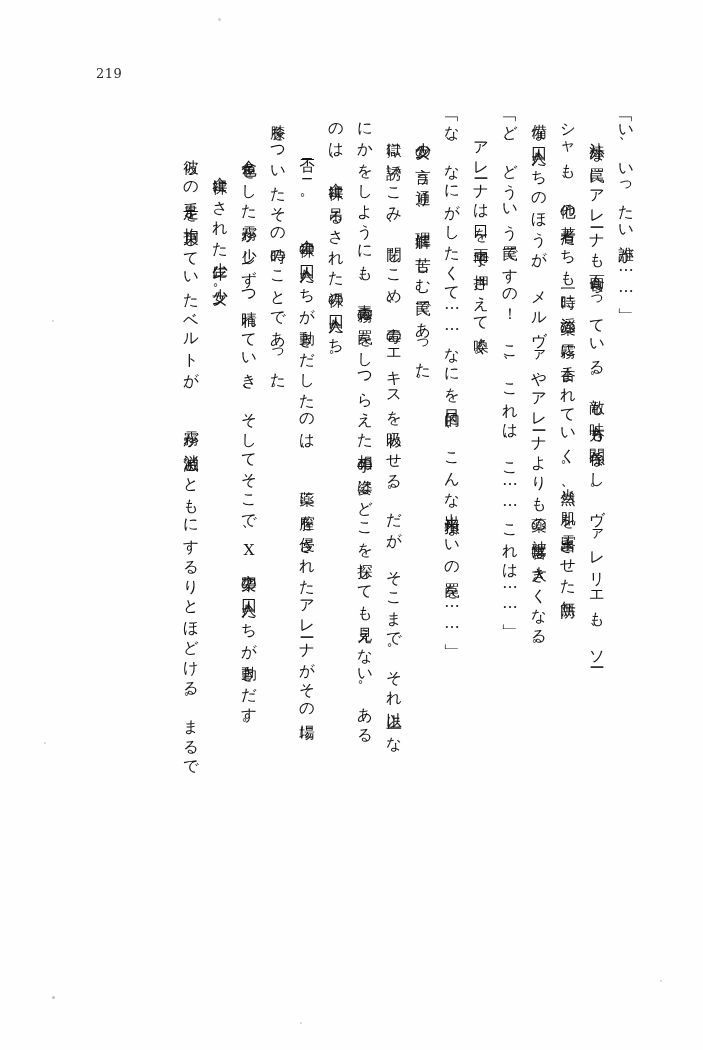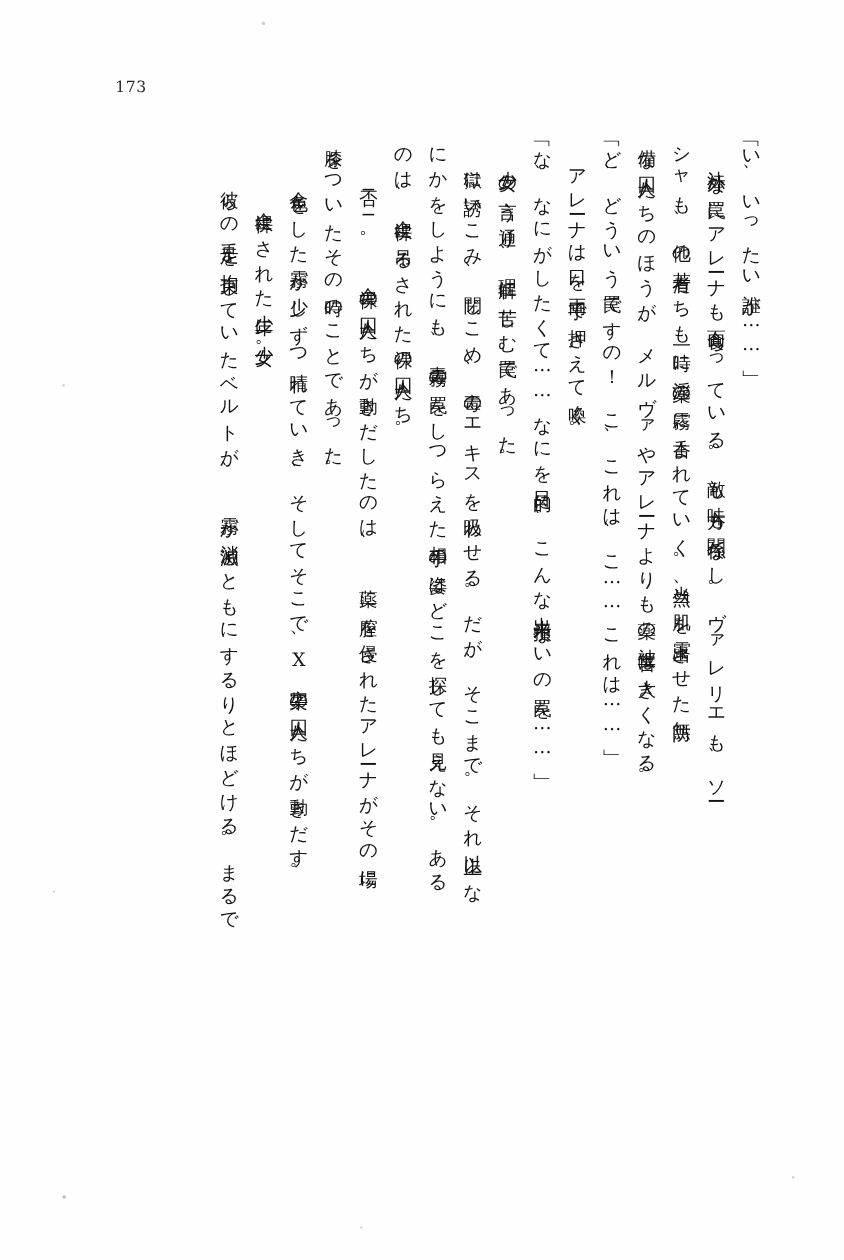--- a/index.html
+++ b/index.html
@@ -80,21 +80,21 @@
   .s3 { left: 44px;  top: 742px; width: 2px; height: 2px; }
   .s4 { left: 52px;  top: 996px; width: 3px; height: 3px; background:#bdbdbd; }
   .s5 { left: 300px; top: 1022px; width: 2px; height: 2px; }
   .s6 { left: 660px; top: 980px; width: 2px; height: 2px; }
 </style>
 </head>
 <body>
 
 <div id="page">
 
-  <div id="page-number">173</div>
+  <div id="page-number">219</div>
 
   <div id="text-block">
     <div class="col">「い、いったい誰が……」</div>
     <div class="col">　法外な罠にアレーナも面食らっている。敵も味方も関係なし。ヴァレリエも、ソー</div>
     <div class="col">シャも、他の若者たちも一時に淫薬の霧に呑まれていく。当然、肌を露出させた無防</div>
     <div class="col">備な囚人たちのほうが、メルヴァやアレーナよりも薬の被害は大きくなる。</div>
     <div class="col">「ど、どういう罠ですの！　こ、これは、こ……これは……」</div>
     <div class="col">　アレーナは口を両手で押さえて喚く。</div>
     <div class="col">「な、なにがしたくて……なにを目的に、こんな出来損ないの罠を……」</div>
     <div class="col">　少女の言う通り、理解に苦しむ罠であった。</div>

